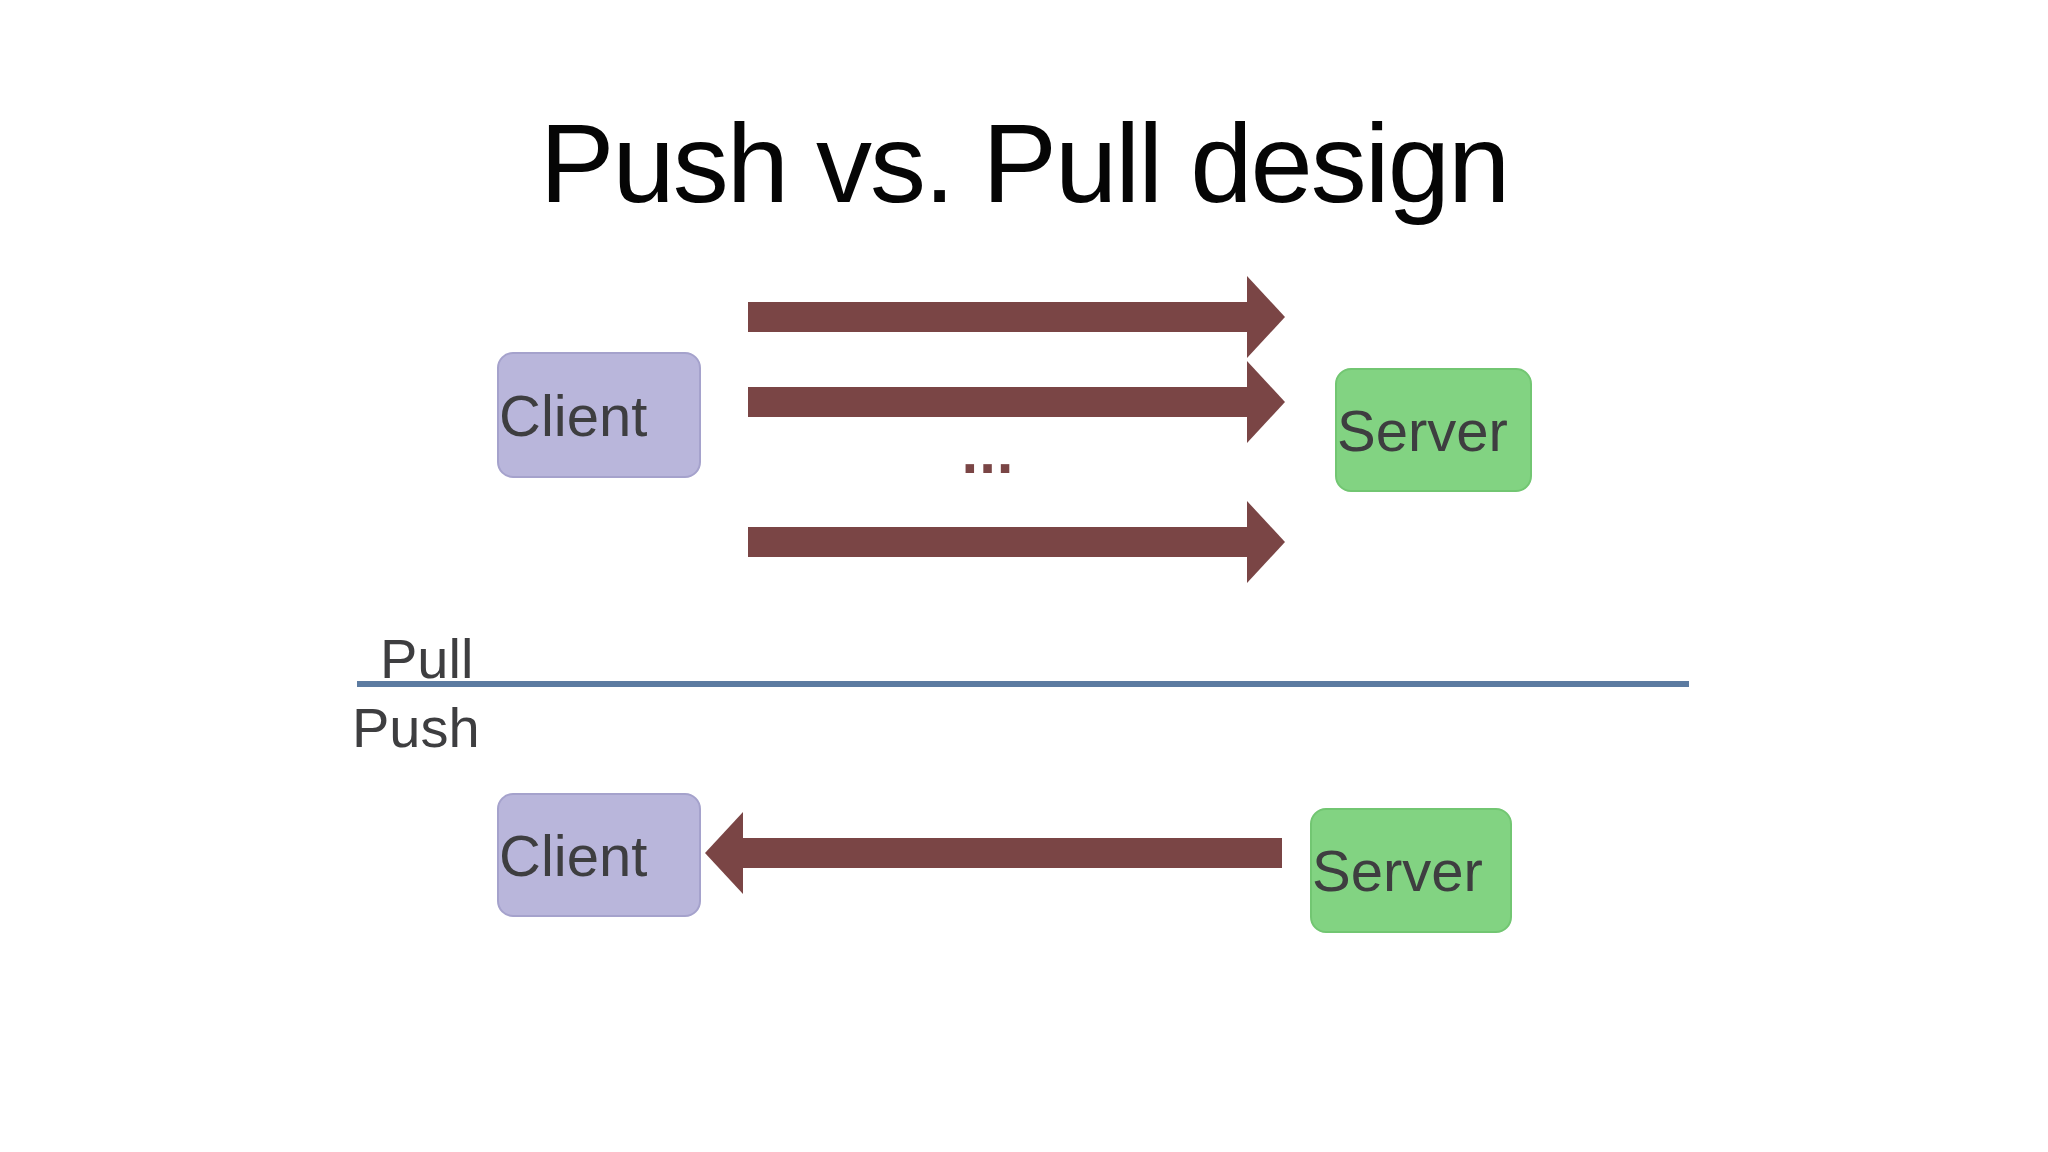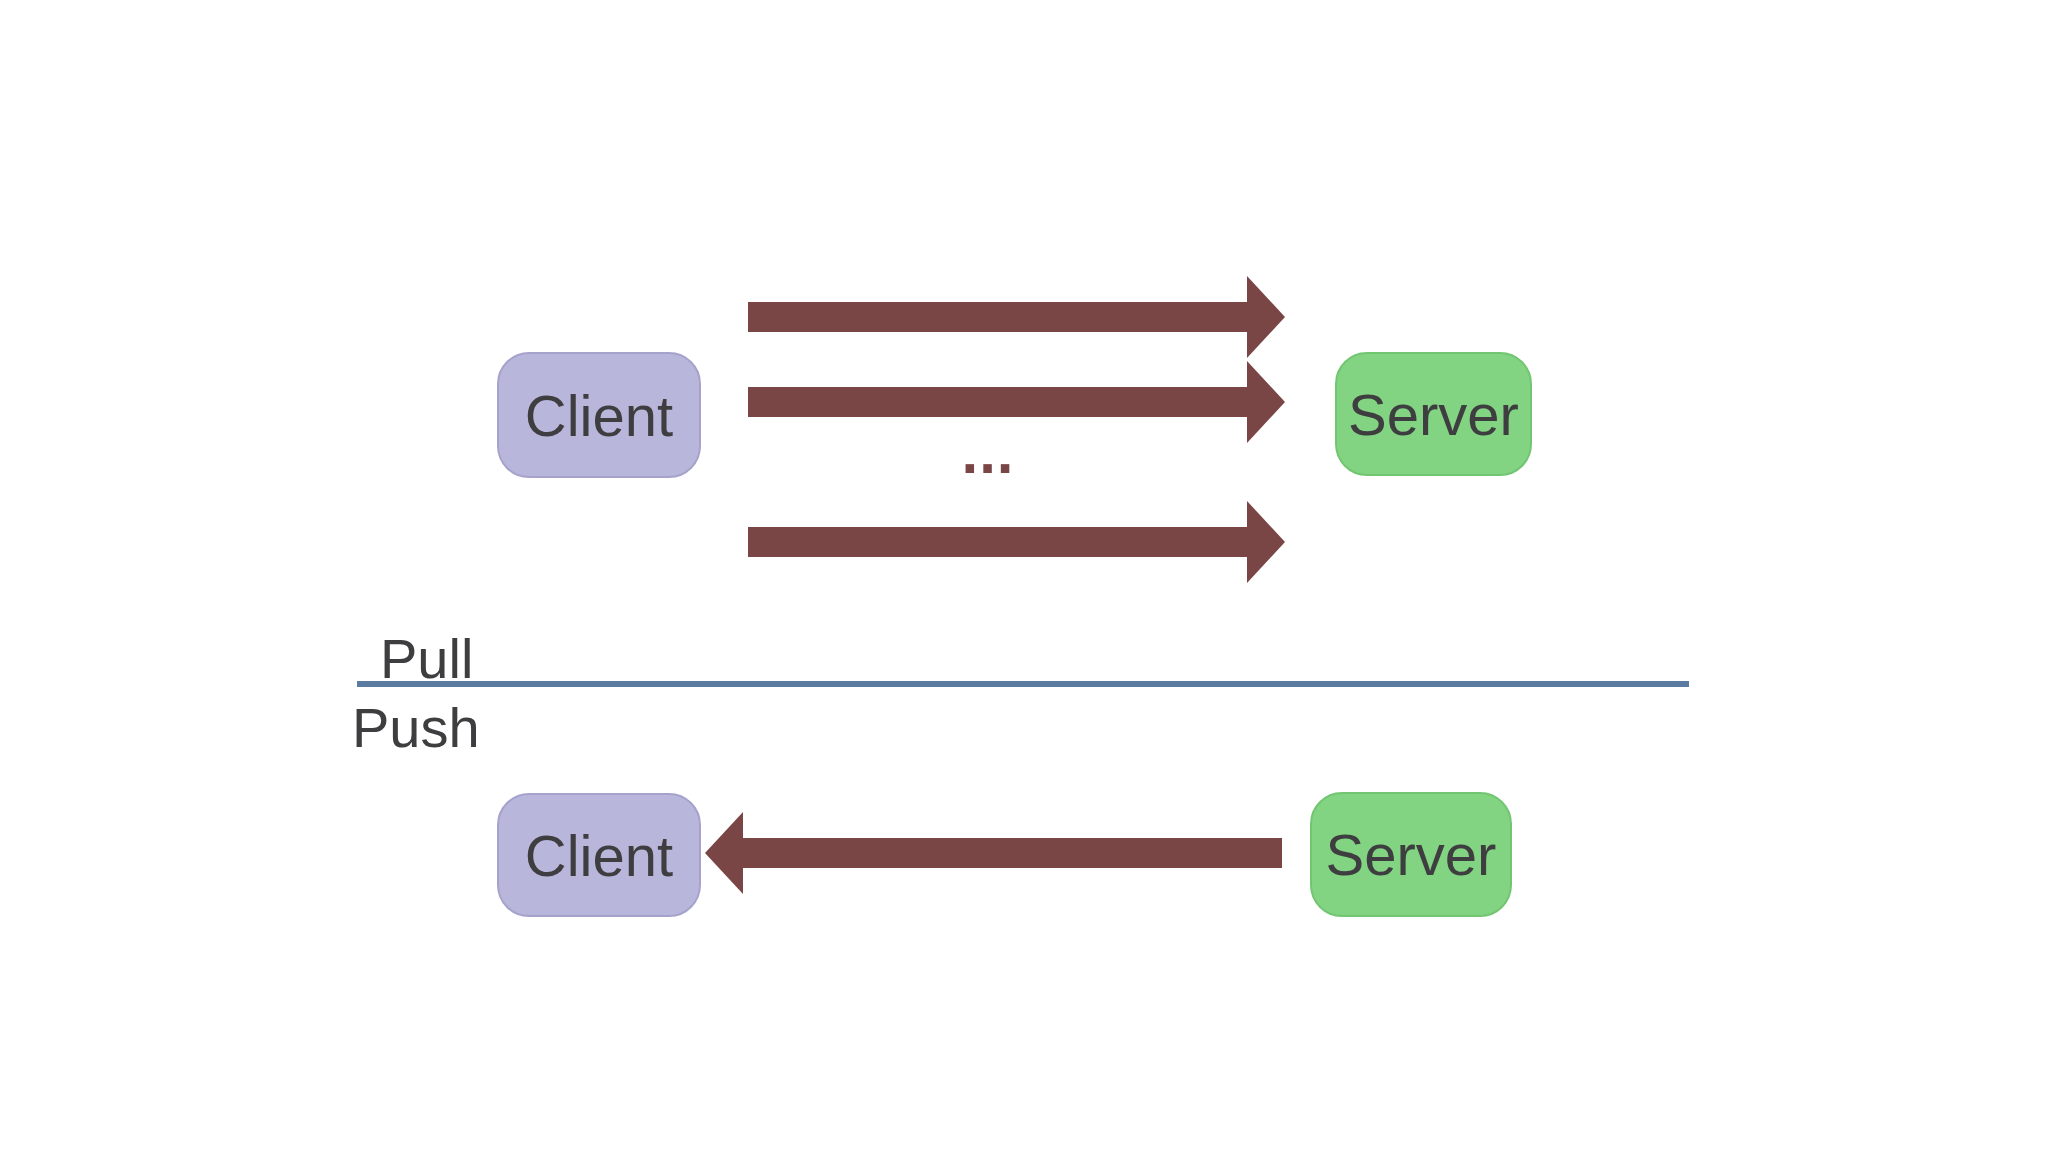--- a/index.html
+++ b/index.html
@@ -24,32 +24,33 @@
     font-size: 112px;
     line-height: 1;
     letter-spacing: -2px;
     color: var(--title_text, #050505);
     white-space: nowrap;
   }
   .node {
     position: absolute;
     display: flex;
     align-items: center;
-    justify-content: center;
-    border-radius: 32px;
+    justify-content: flex-start;
+    border-radius: 16px;
     font-size: 58px;
     color: var(--box_text, #3e3e40);
   }
   .client-node {
     background: var(--client_box, #b9b6db);
     border: 2px solid #a5a2cc;
   }
   .server-node {
     background: var(--server_box, #82d382);
     border: 2px solid #72c672;
+    margin-top: 16px;
   }
   .arrow {
     position: absolute;
     display: flex;
     flex-direction: row;
     align-items: center;
     height: 82px;
   }
   .arrow .shaft {
     height: 30px;
@@ -94,20 +95,21 @@
     width: 1332px;
     height: 6px;
     background: var(--divider_line, #5c7ba1);
   }
 </style>
 </head>
 <body>
 
 <div class="slide">
 
+  <div class="title">Push vs. Pull design</div>
 
   <div class="node client-node" style="left:497px; top:352px; width:200px; height:122px;">
     <span>Client</span>
   </div>
 
   <div class="node server-node" style="left:1335px; top:352px; width:193px; height:120px;">
     <span>Server</span>
   </div>
 
   <div class="arrow" style="left:748px; top:276px;">

